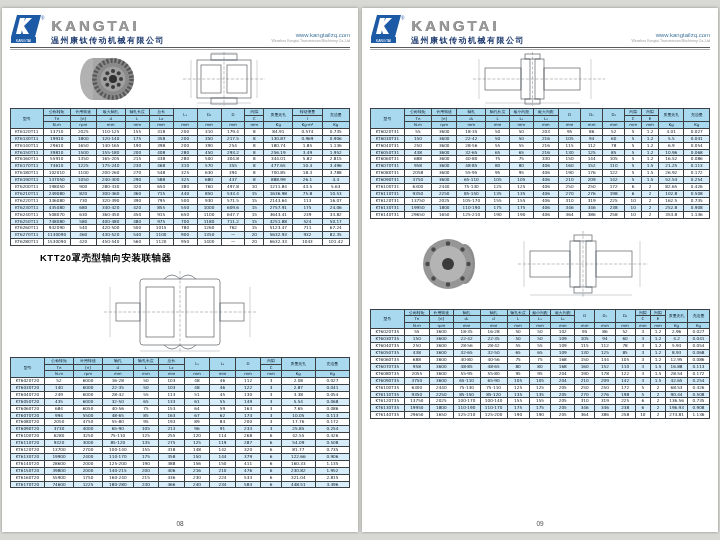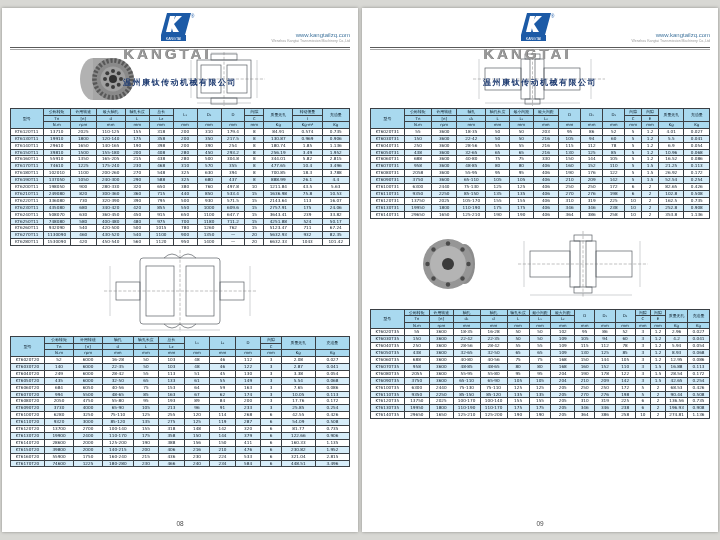--- a/index.html
+++ b/index.html
@@ -1,22 +1,22 @@
 <!DOCTYPE html>
 <html><head>
 <meta charset="utf-8">
 <style>
   html,body{margin:0;padding:0;background:#d8d8d4;font-family:"Liberation Sans",sans-serif;}
   .book{width:720px;height:540px;box-sizing:border-box;display:flex;gap:4px;padding:8px 2px 0;background:#d8d8d4;}
   .page{flex:1;background:#fff;height:524px;box-sizing:border-box;position:relative;padding:4px 8px 0;box-shadow:0 0 3px rgba(0,0,0,.35);overflow:hidden;}
-  .hdr{position:relative;height:34px;display:flex;align-items:center;flex-direction:column;}
+  .hdr{position:relative;height:34px;display:flex;align-items:flex-end;}
   .logo{flex:0 0 auto;margin-right:5px;}
   .hgroup{padding-top:2px;}
   .brand{font-size:15px;font-weight:bold;color:#9a9a9a;letter-spacing:3px;text-shadow:.4px .4px 0 #666;line-height:15px;}
-  .company{font-size:8px;font-weight:bold;color:#1d3a70;letter-spacing:1.5px;margin-top:16px;}
+  .company{font-size:8px;font-weight:bold;color:#1d3a70;letter-spacing:1.5px;margin-top:2px;}
   .url{position:absolute;right:0;bottom:8px;font-size:6px;color:#44779f;}
   .tagline{position:absolute;right:0;bottom:3px;font-size:3.5px;color:#9a9a9a;}
   .rule{height:1px;border-top:1.6px solid #5a5a5a;border-bottom:.8px solid #a8a8a8;margin:1px 0 0;}
   .sec-title{font-size:9.5px;font-weight:bold;color:#000;margin:6px 0 2px 30px;letter-spacing:.5px;}
   .figs{display:flex;justify-content:center;align-items:center;gap:26px;}
   .figs-sm{height:58px;}
   .figs-lg{height:90px;}
   table.spec{width:100%;border-collapse:collapse;table-layout:fixed;text-align:center;color:#101c28;font-family:"DejaVu Sans","Liberation Sans",sans-serif;}
   table.spec th,table.spec td{border:.5px solid #3a3f44;padding:0;overflow:hidden;white-space:nowrap;}
   table.spec thead th{background:#a9d9ef;font-weight:normal;font-size:3.9px;height:5.6px;line-height:5.6px;color:#0b1a26;}
@@ -393,20 +393,21 @@
             <td>1400</td>
             <td>—</td>
             <td>20</td>
             <td>6632.33</td>
             <td>1043</td>
             <td>101.42</td>
           </tr>
         </tbody>
       </table>
 
+    <div class="sec-title">KTT20罩壳型轴向安装联轴器</div>
     <div class="figs figs-lg">
       <svg width="180" height="86" viewBox="0 0 180 86">
         <g class="draw">
           <rect x="50" y="10" width="80" height="66" rx="3"></rect>
           <path d="M74 10 q8 -8 16 0"></path>
           <path d="M90 10 q8 -8 16 0"></path>
           <path d="M74 76 q8 8 16 0"></path>
           <path d="M90 76 q8 8 16 0"></path>
           <rect x="56" y="18" width="28" height="50"></rect>
           <rect x="96" y="18" width="28" height="50"></rect>

